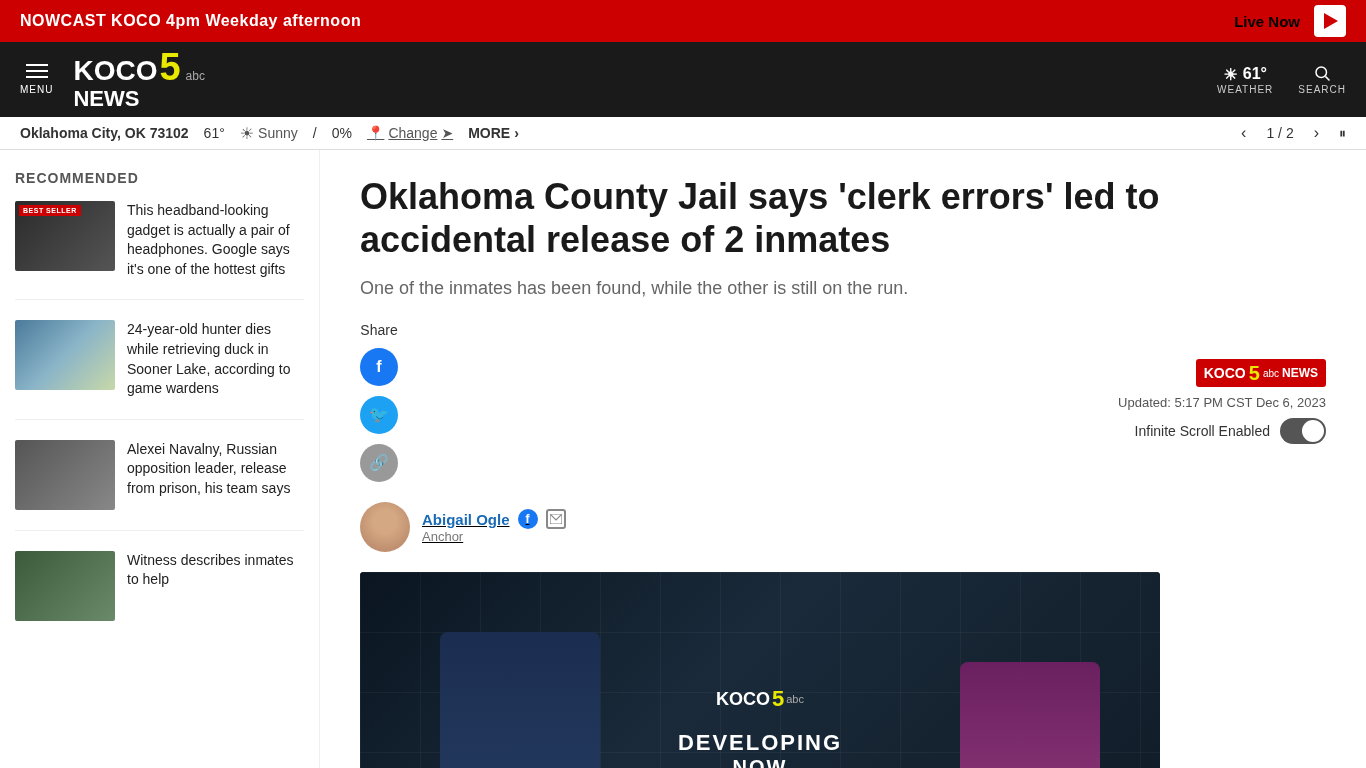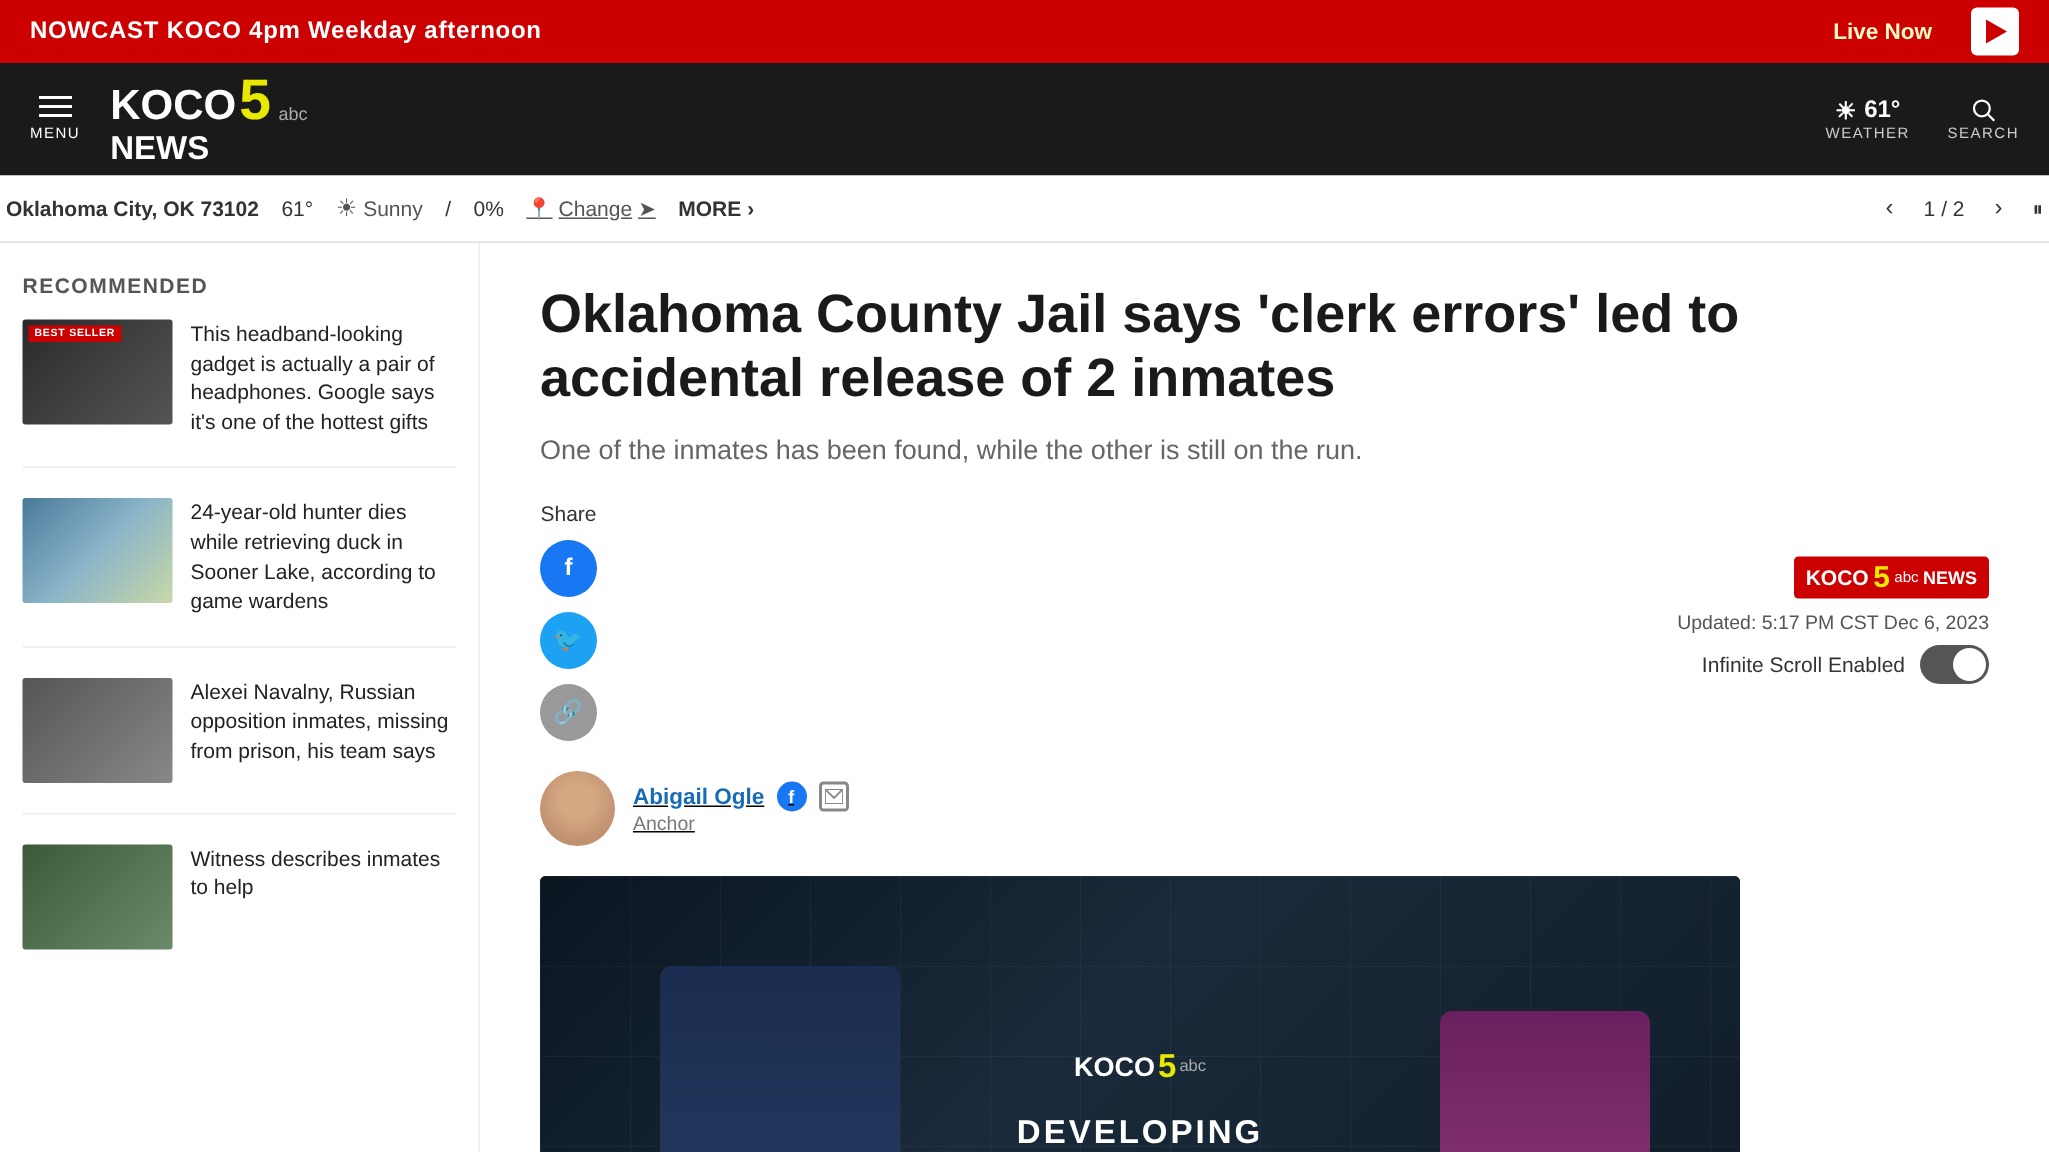--- a/index.html
+++ b/index.html
@@ -16,22 +16,22 @@
       height: 42px;
     }
     .breaking-bar-text {
       font-weight: 700;
       font-size: 16px;
       letter-spacing: 0.5px;
     }
     .live-now-btn {
       display: flex;
       align-items: center;
-      gap: 26px;
-      color: #fef9c3;
+      gap: 14px;
+      color: #000000;
       font-weight: 700;
       font-size: 15px;
       cursor: pointer;
     }
     .play-btn-circle {
       width: 32px;
       height: 32px;
       background: white;
       display: flex;
       align-items: center;
@@ -161,22 +161,22 @@
       margin-top: 2px;
     }
 
     
     .weather-bar {
       background: white;
       border-bottom: 1px solid #ddd;
       display: flex;
       align-items: center;
       justify-content: space-between;
-      padding: 0 4px;
-      height: 45px;
+      padding: 0 20px;
+      height: 33px;
       font-size: 14px;
     }
     .weather-bar-left {
       display: flex;
       align-items: center;
       gap: 15px;
       color: #333;
     }
     .weather-location {
       font-weight: 600;
@@ -633,21 +633,21 @@
       <span class="sidebar-item-text">This headband-looking gadget is actually a pair of headphones. Google says it's one of the hottest gifts</span>
     </div>
 
     <div class="sidebar-item">
       <div class="sidebar-thumb thumb-lake"></div>
       <span class="sidebar-item-text">24-year-old hunter dies while retrieving duck in Sooner Lake, according to game wardens</span>
     </div>
 
     <div class="sidebar-item">
       <div class="sidebar-thumb thumb-navalny"></div>
-      <span class="sidebar-item-text">Alexei Navalny, Russian opposition inmates, missing from prison, his team says</span>
+      <span class="sidebar-item-text">Alexei Navalny, Russian opposition leader, release from prison, his team says</span>
     </div>
 
     <div class="sidebar-item">
       <div class="sidebar-thumb thumb-witness"></div>
       <span class="sidebar-item-text">Witness describes inmates to help</span>
     </div>
   </div>
 
   <div class="article-area">
 

